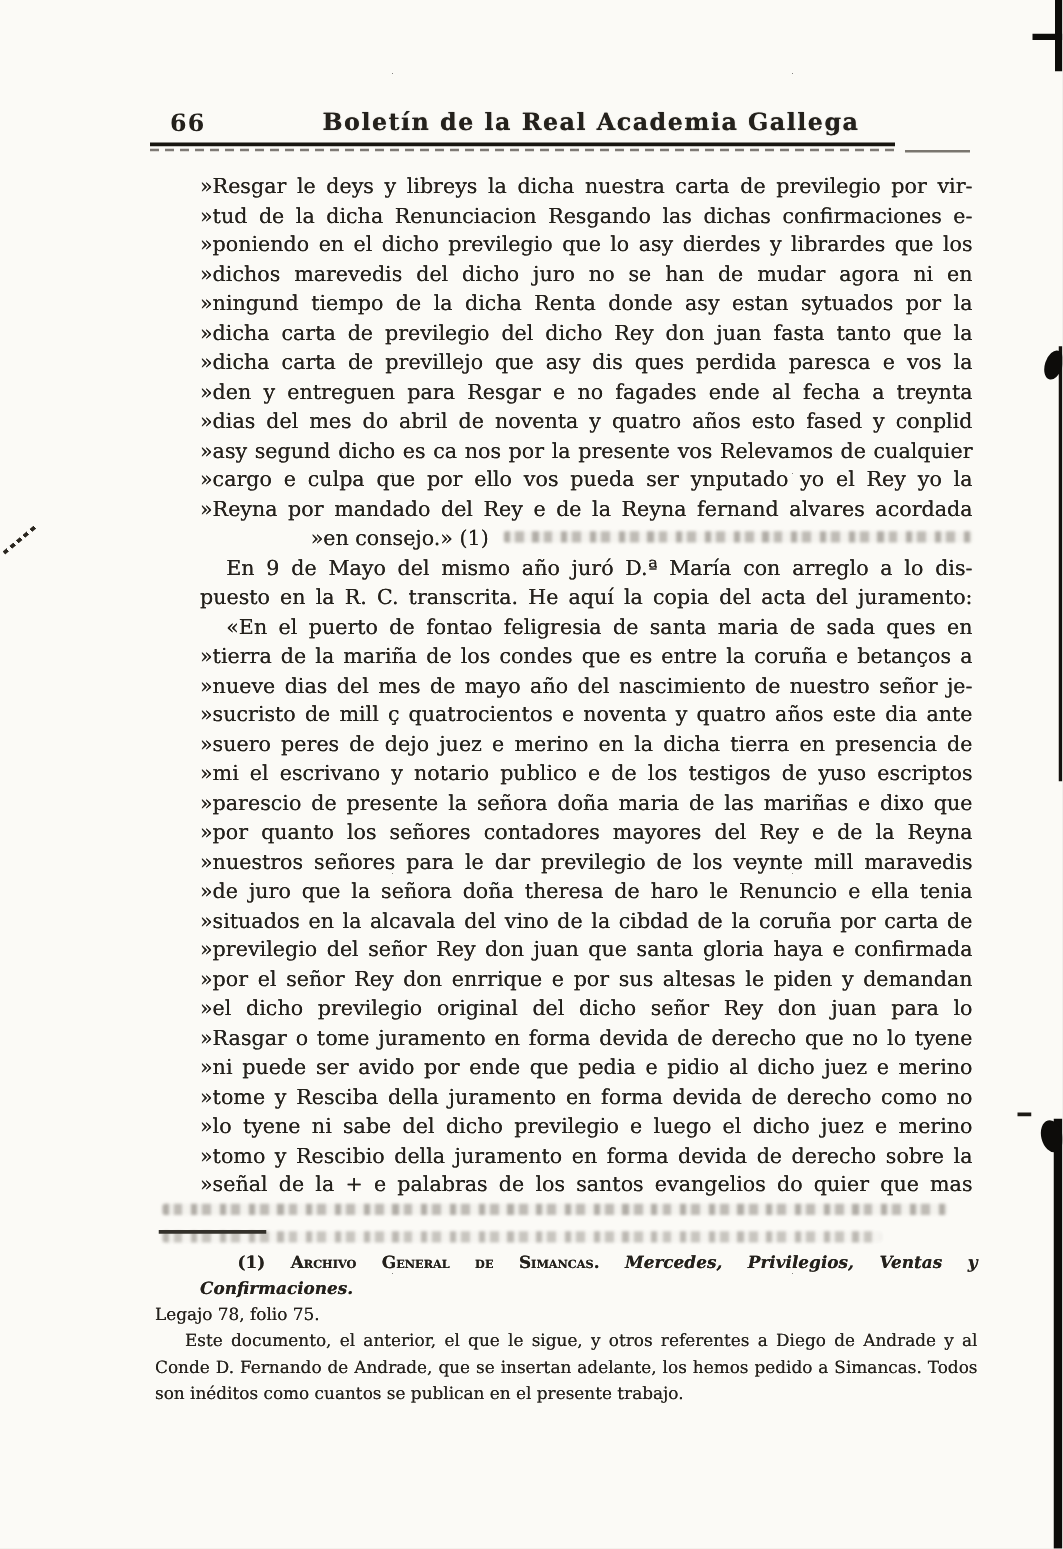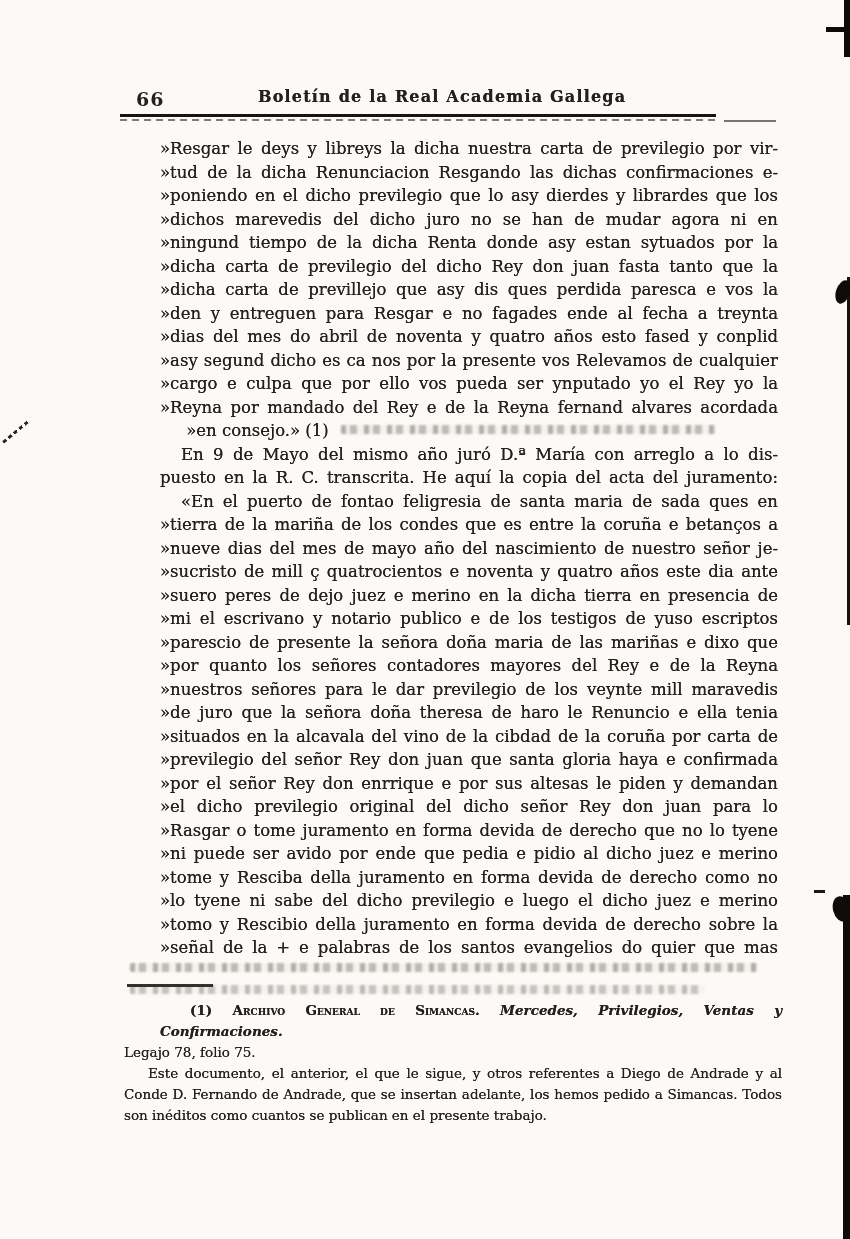--- a/index.html
+++ b/index.html
@@ -4,32 +4,32 @@
 <style>
   html,body{margin:0;padding:0;background:#e8e6e1;}
   .paper{
     position:relative;width:850px;height:1239px;margin:0 auto;
     background:#fbfaf6;overflow:hidden;
     font-family:"DejaVu Serif", serif;color:#24211c;
   }
   .paper *{box-sizing:border-box;}
   
   .page-number{position:absolute;left:136px;top:88px;font-size:19px;font-weight:700;letter-spacing:1px;}
-  .header-title{position:absolute;left:258px;top:87px;font-size:16px;font-weight:700;letter-spacing:1.2px;text-shadow:0 0 .6px rgba(30,26,20,.85);}
+  .header-title{position:absolute;left:258px;top:87px;font-size:19px;font-weight:700;letter-spacing:1.2px;text-shadow:0 0 .6px rgba(30,26,20,.85);}
   .header-rule{position:absolute;left:120px;top:114px;width:596px;border-top:3px solid #17150f;}
   .header-rule::after{content:"";display:block;margin-top:2px;height:2px;
     background:repeating-linear-gradient(90deg,#55504a 0 7px,transparent 7px 12px);opacity:.75;}
   .header-rule-dash{position:absolute;left:724px;top:120px;width:52px;height:2px;background:#5a554e;opacity:.8;}
   
   .doc-body{position:absolute;left:124px;top:137px;width:654px;font-size:16.5px;line-height:23.5px;
     text-shadow:0 0 .5px rgba(35,30,24,.9);}
   .line{text-align:justify;}
   .just{text-align-last:justify;margin-left:36px;}
   .indent-first .line:first-child{text-indent:21px;}
-  .shortline{text-align:center;white-space:nowrap;}
+  .shortline{text-align:right;white-space:nowrap;}
   
   .smudge{
     background:repeating-linear-gradient(90deg,
       rgba(74,66,56,.42) 0 5px, rgba(74,66,56,.06) 5px 9px,
       rgba(74,66,56,.34) 9px 16px, rgba(74,66,56,.04) 16px 23px);
     filter:blur(1.1px);border-radius:2px;height:9px;
   }
   .smudge.inline{display:inline-block;width:375px;margin-left:12px;vertical-align:2px;}
   .smudge-a{position:absolute;left:130px;top:963px;width:628px;}
   .smudge-b{position:absolute;left:130px;top:985px;width:575px;opacity:.85;}

